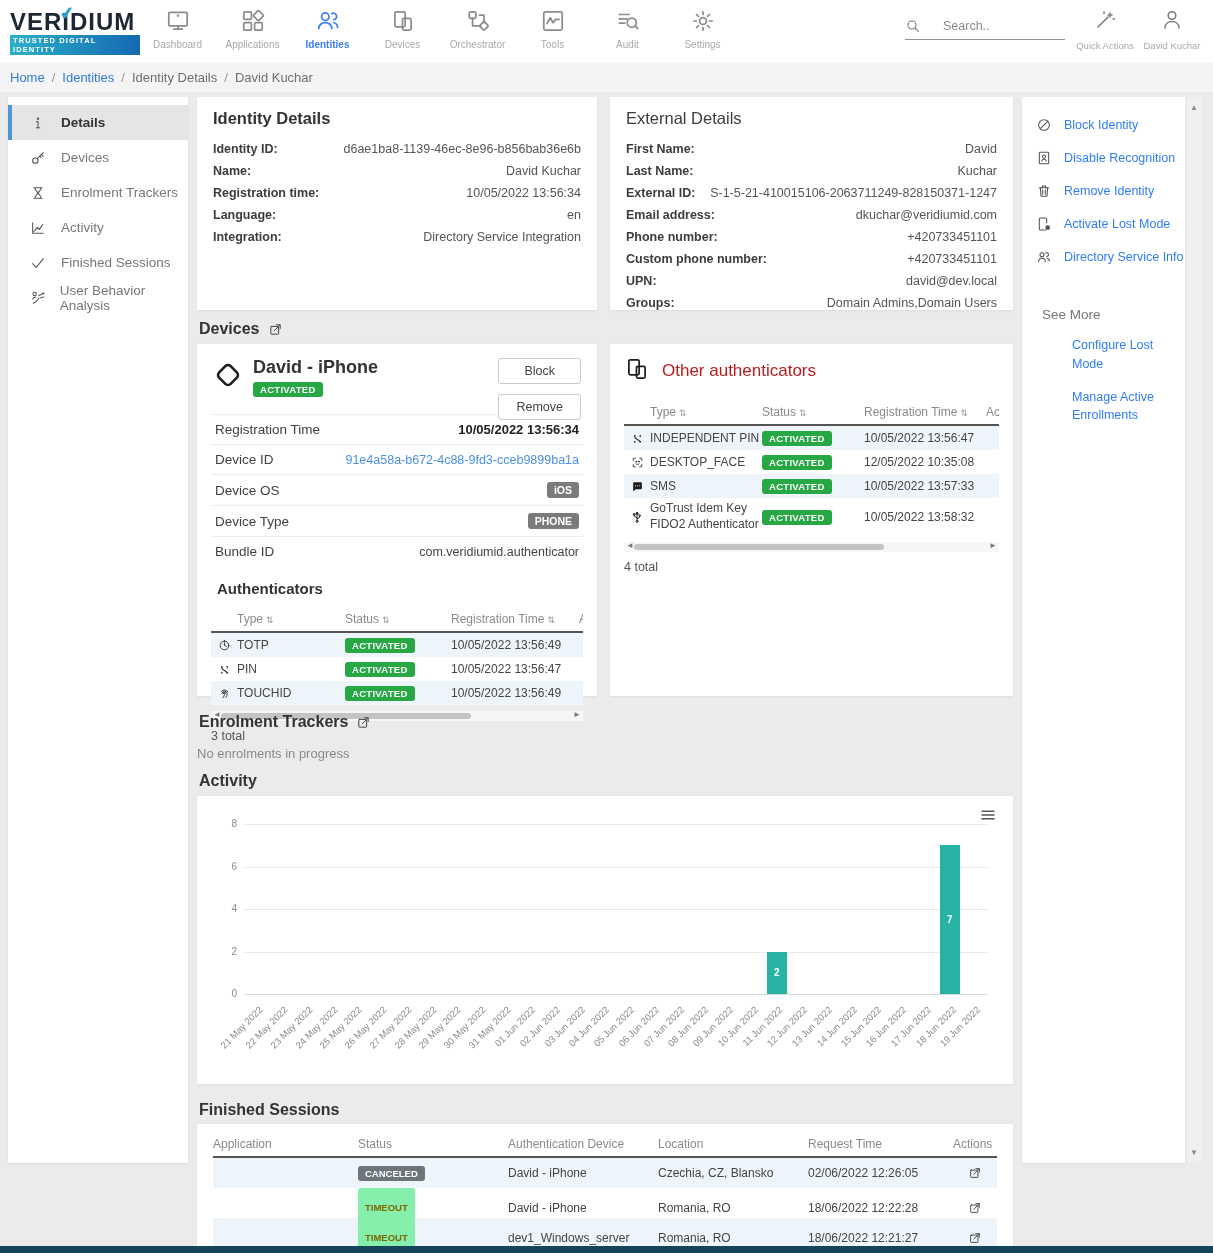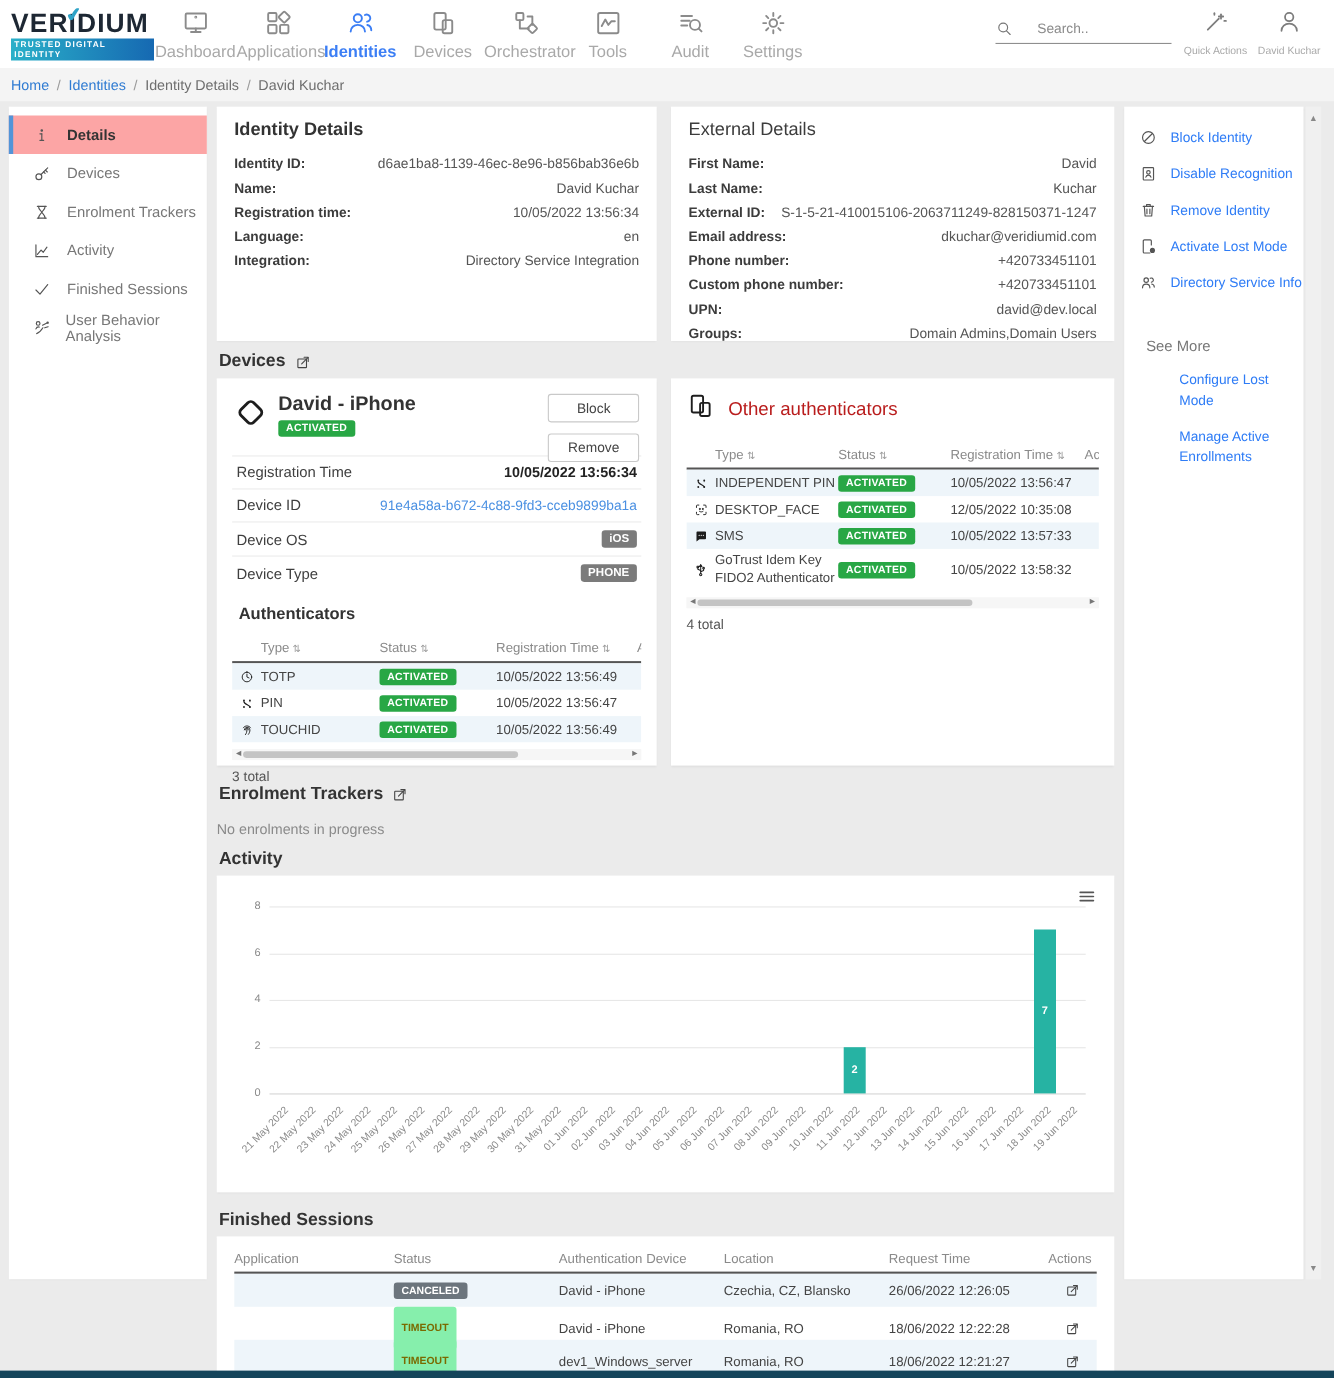--- a/index.html
+++ b/index.html
@@ -9,41 +9,41 @@
 
   
   .topnav { position:absolute; left:0; top:0; width:1213px; height:62px; background:#fff; z-index:5; }
   .logo { position:absolute; left:10px; top:10px; width:130px; }
   .logo-word { font-size:24px; font-weight:700; color:#1d2733; letter-spacing:1px; line-height:24px; position:relative; }
   .logo-check { position:absolute; left:50px; top:-7px; color:#2fa3c7; font-size:17px; font-weight:700; transform:rotate(-8deg); }
   .logo-tag { font-size:7.5px; font-weight:700; color:#fff; letter-spacing:1.1px; background:linear-gradient(90deg,#2ab0c9,#1669b2); padding:1px 3px; margin-top:1px; display:inline-block; }
   .nav-items { position:absolute; left:140px; top:6px; display:flex; }
   .nav-item { width:75px; text-align:center; color:#8b8b8b; cursor:pointer; }
   .nav-item .nico { height:30px; display:flex; align-items:center; justify-content:center; }
-  .nav-item .nlabel { font-size:15px; color:#a9a9a9; margin-top:3px; }
+  .nav-item .nlabel { font-size:10px; color:#a9a9a9; margin-top:3px; }
   .nav-item.active { color:#3b7ef5; }
   .nav-item.active .nlabel { color:#3b7ef5; font-weight:700; }
   .search-wrap { position:absolute; left:905px; top:18px; width:160px; border-bottom:1px solid #8f8f8f; display:flex; align-items:center; padding-bottom:5px; color:#777;gap:12px; }
   .search-wrap input { border:none; outline:none; font-size:12.5px; color:#666; width:120px; margin-left:10px; background:transparent; font-family:"Liberation Sans",sans-serif; }
   .search-wrap input::placeholder { color:#8b8b8b; }
   .util-item { position:absolute; top:8px; text-align:center; color:#7d7d7d; cursor:pointer; }
   .util-item .nlabel { font-size:9.5px; color:#a9a9a9; margin-top:4px; }
 
   
   .breadcrumb { position:absolute; left:0; top:62px; width:1213px; height:30px; background:#f4f4f4; font-size:13px; display:flex; align-items:center; padding-left:10px; color:#8a8a8a; }
   .breadcrumb .bc-link { color:#2f7bd2; cursor:pointer; }
   .breadcrumb .bc-sep { margin:0 7px; color:#9a9a9a; }
   .breadcrumb .bc-cur { color:#6e6e6e; }
 
   
   .sidebar { position:absolute; left:8px; top:97px; width:180px; height:1066px; background:#fff; box-shadow:0 1px 2px rgba(0,0,0,.08); }
   .side-item { display:flex; align-items:center; height:36px; padding-left:18px; color:#777; font-size:13.5px; cursor:pointer; border-left:4px solid transparent; margin-bottom:0; }
   .side-item + .side-item { margin-top:0; }
   .side-item .sic { width:18px; margin-right:13px; display:flex; color:#555; }
-  .side-item.active { background:#fca5a5; border-left-color:#5294d8; color:#333; font-weight:700; }
+  .side-item.active { background:#e5e5e5; border-left-color:#5294d8; color:#333; font-weight:700; }
 
   
   .panel { position:absolute; background:#fff; box-shadow:0 1px 2px rgba(0,0,0,.06); }
   .sec-head { position:absolute; font-size:16px; font-weight:700; color:#333; display:flex; align-items:center; gap:8px; }
   .sec-head .ext { color:#444; cursor:pointer; display:flex; }
 
   .p-identity { left:197px; top:97px; width:400px; height:213px; padding:12px 16px; }
   .p-external { left:610px; top:97px; width:403px; height:213px; padding:12px 16px; }
   .p-title { font-size:16.5px; font-weight:700; color:#333; margin-bottom:14px; }
   .p-title.light { font-weight:400; color:#3c3c3c; }
@@ -544,20 +544,24 @@
       <span>Device ID</span>
       <span class="dv link">91e4a58a-b672-4c88-9fd3-cceb9899ba1a</span>
     </div>
   <div class="dev-row">
       <span>Device OS</span>
       <span class="badge-gray">iOS</span>
     </div>
   <div class="dev-row">
       <span>Device Type</span>
       <span class="badge-gray">PHONE</span>
+    </div>
+  <div class="dev-row">
+      <span>Bundle ID</span>
+      <span class="dv">com.veridiumid.authenticator</span>
     </div>
 
   <div class="auth-title">Authenticators</div>
   <div class="mini-table">
     <div class="mt-head cols-left">
       <span></span>
       <span><span>Type</span><span class="sort">⇅</span></span>
       <span><span>Status</span><span class="sort">⇅</span></span>
       <span><span>Registration Time</span><span class="sort">⇅</span></span>
       <span>Actions</span>
@@ -749,21 +753,21 @@
     <span>Authentication Device</span>
     <span>Location</span>
     <span>Request Time</span>
     <span>Actions</span>
   </div>
   <div class="fs-row alt">
     <span></span>
     <span><span class="badge-cancel">CANCELED</span></span>
     <span>David - iPhone</span>
     <span>Czechia, CZ, Blansko</span>
-    <span>26/06/2022 12:26:05</span>
+    <span>02/06/2022 12:26:05</span>
     <span class="fs-action">
         <svg class="ic" width="14" height="14">
           <use href="#i-external"></use>
         </svg>
       </span>
   </div>
   <div class="fs-row">
     <span></span>
     <span><span class="badge-timeout">TIMEOUT</span></span>
     <span>David - iPhone</span>

